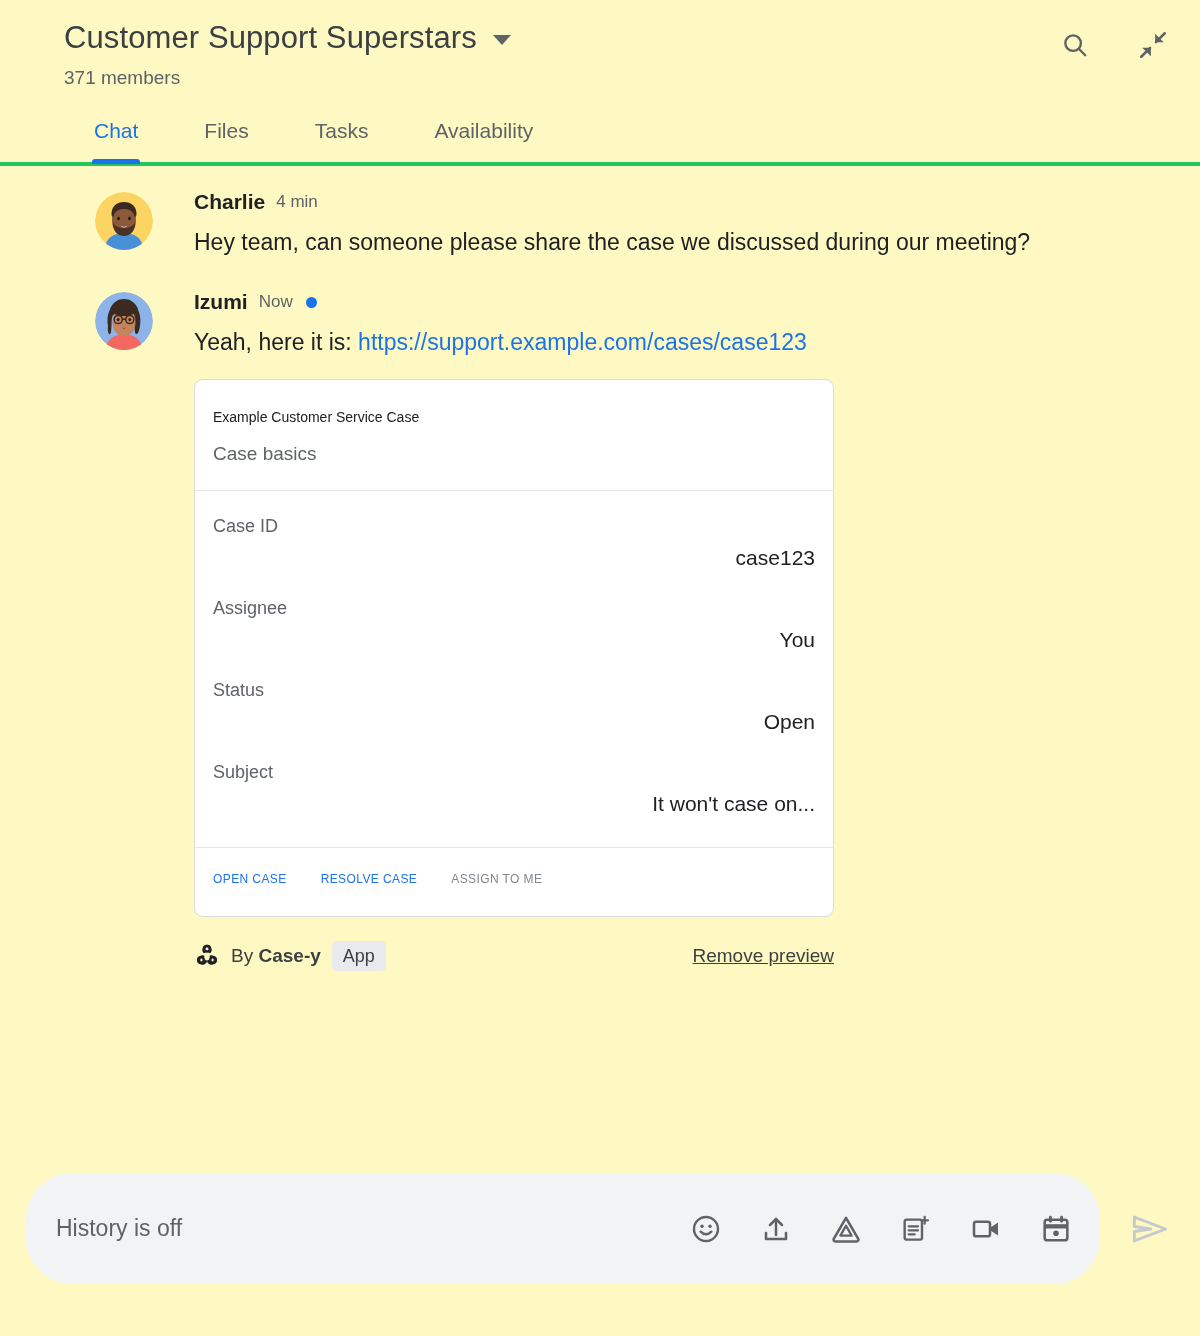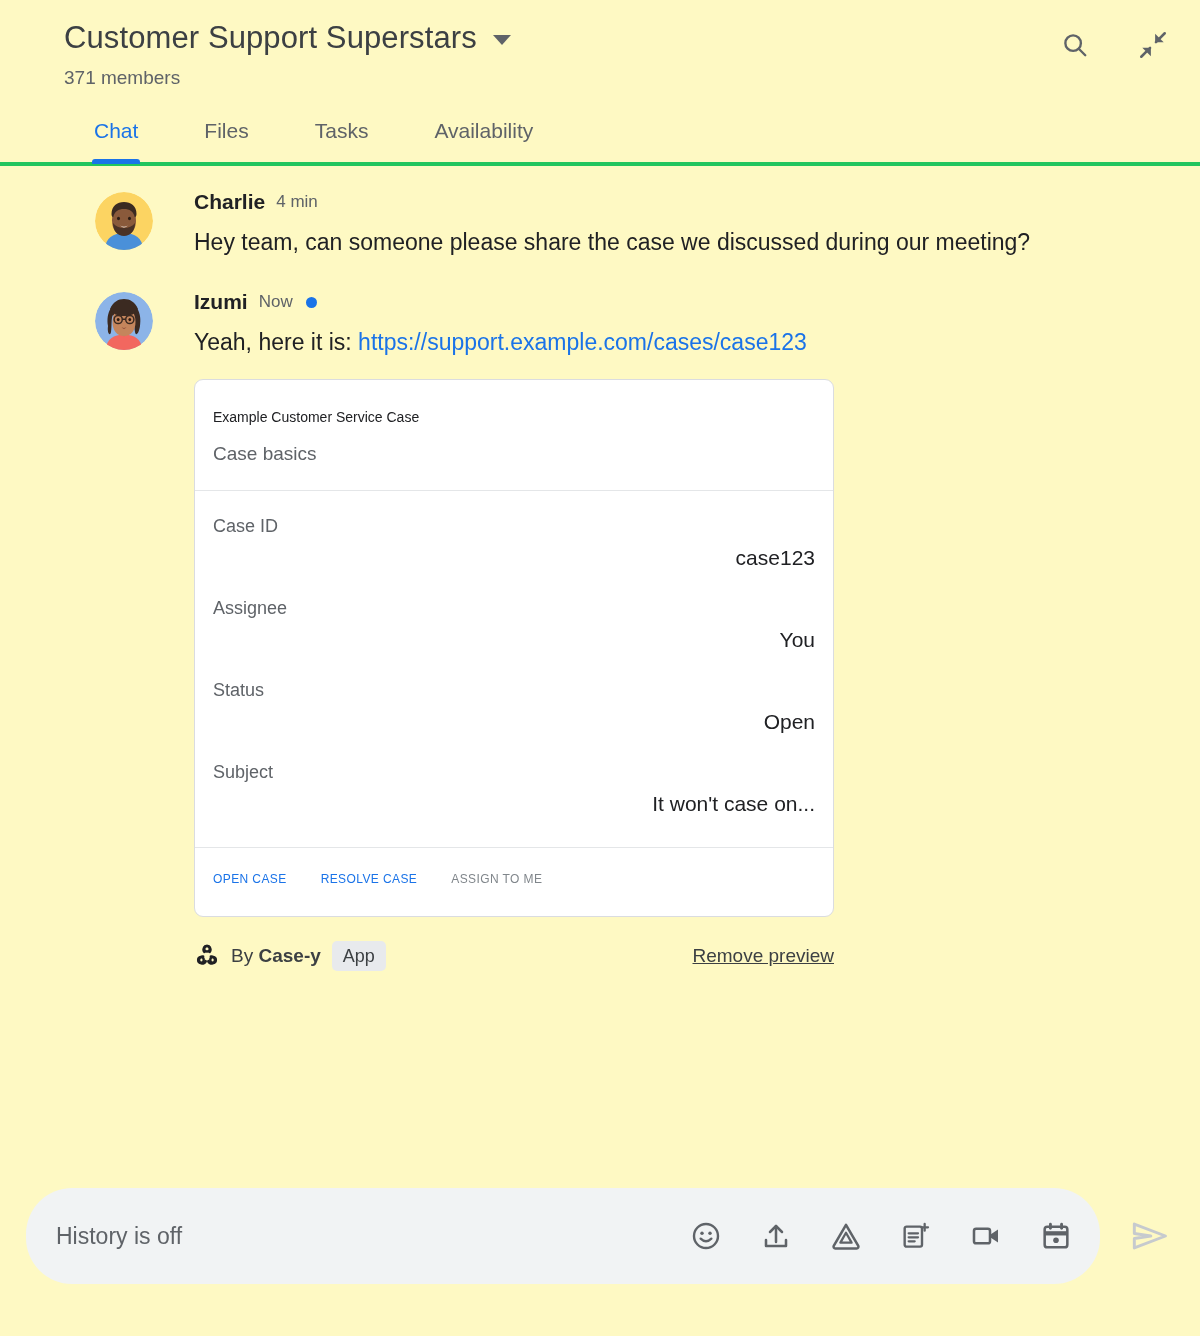--- a/index.html
+++ b/index.html
@@ -273,21 +273,21 @@
   
   .composer-wrap {
     flex: 0 0 auto;
     padding: 20px 22px 52px 26px;
     display: flex;
     align-items: center;
     gap: 6px;
   }
   .composer {
     flex: 1 1 auto;
-    height: 96px;
+    height: 111px;
     background: #f1f3f4;
     border-radius: 46px;
     display: flex;
     align-items: center;
     padding: 0 14px 0 30px;
   }
   .composer-input {
     flex: 1 1 auto;
     border: none;
     background: transparent;

